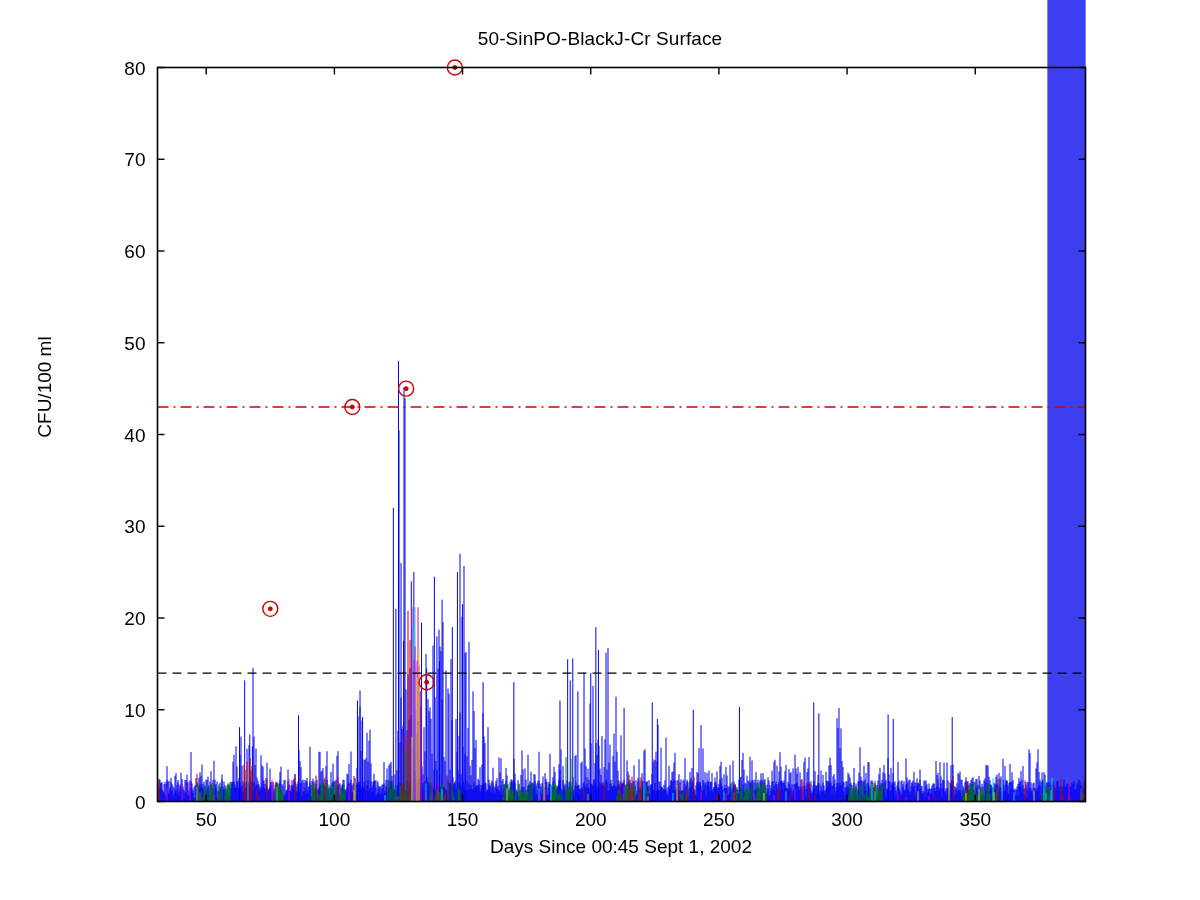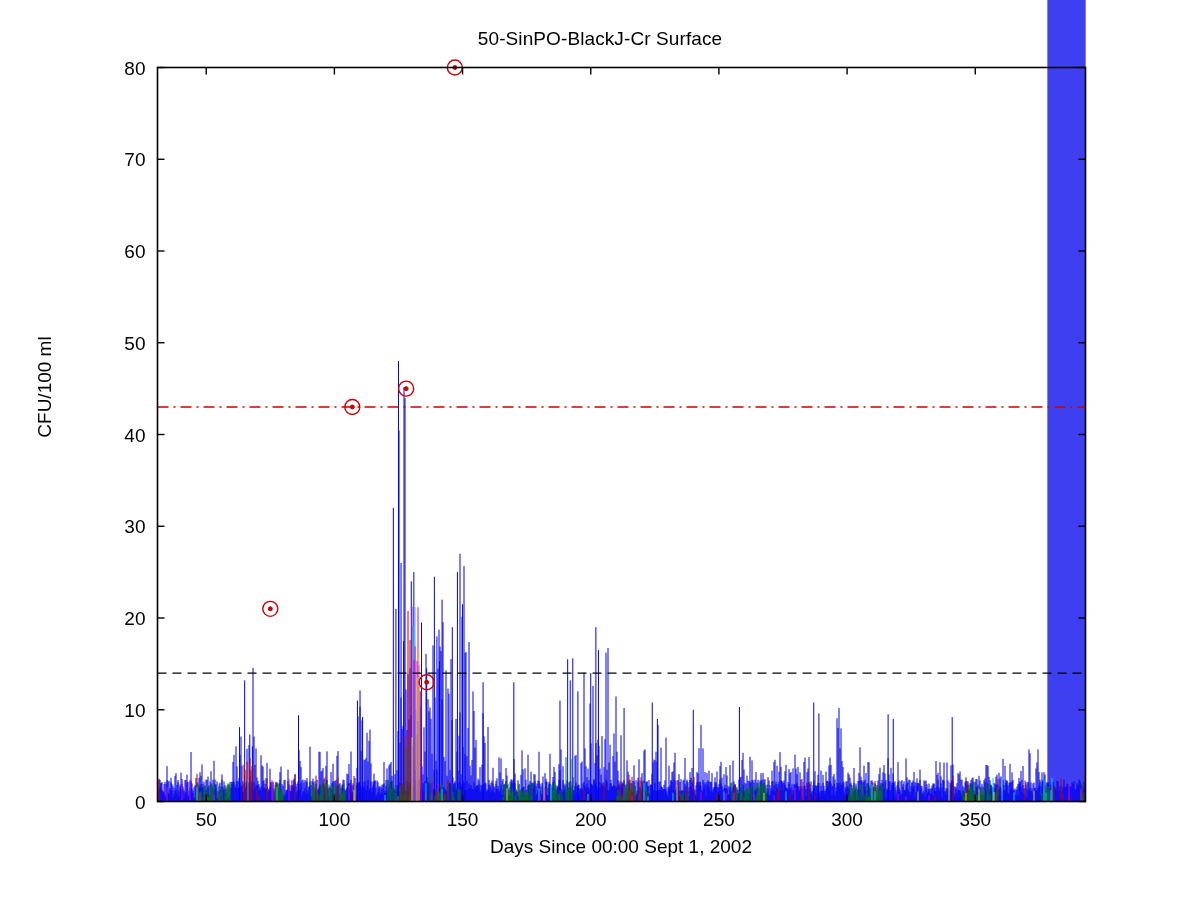--- a/index.html
+++ b/index.html
@@ -66,21 +66,21 @@
     fill: #000000;
   }
 </style>
 </head>
 <body>
 
 <div id="figure">
 
   <div id="chart-title">50-SinPO-BlackJ-Cr Surface</div>
   <div id="ylabel">CFU/100 ml</div>
-  <div id="xlabel">Days Since 00:00 Sept 1, 2002</div>
+  <div id="xlabel">Days Since 00:45 Sept 1, 2002</div>
 
   <svg id="plot" width="1200" height="900">
     <g id="series-layer">
         <g>
           <line x1="159" y1="801.5" x2="159" y2="778.8834252535274" stroke="#0000ee" stroke-width="1"></line>
           <line x1="159" y1="801.5" x2="159" y2="788.9109870234428" stroke="#0000ee" stroke-width="1"></line>
           <line x1="160" y1="801.5" x2="160" y2="786.9882666849826" stroke="#0000ee" stroke-width="1"></line>
           <line x1="160" y1="801.5" x2="160" y2="779.9278204173038" stroke="#0000ee" stroke-width="1"></line>
           <line x1="161" y1="801.5" x2="161" y2="783.1965885957007" stroke="#0000ee" stroke-width="1"></line>
           <line x1="161" y1="801.5" x2="161" y2="783.0955692178048" stroke="#0000ee" stroke-width="1"></line>

